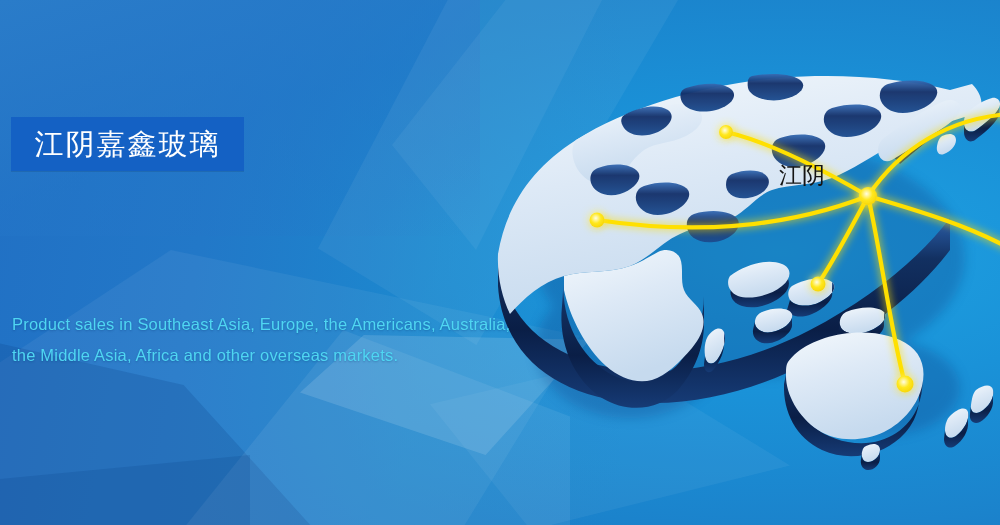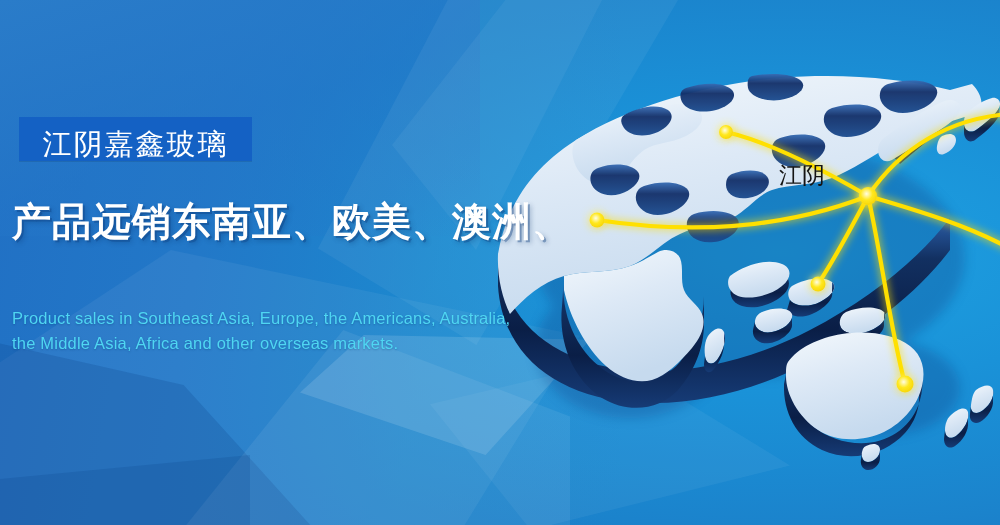--- a/index.html
+++ b/index.html
@@ -78,24 +78,23 @@
     position:absolute;
     left:480px; top:18px;
     width:560px; height:500px;
   }
   #map-layer svg{display:block;width:100%;height:100%;}
 
   
   .brand-badge{
     position:absolute;
     left:11px; top:117px;
-    width:233px; height:44px;
+    width:233px; height:54px;
     background:#1461c4;
     box-shadow:0 1px 0 rgba(0,0,0,0.10);
-    margin-left:8px;
   }
   .brand-badge span{
     display:block;
     color:#ffffff;
     font-size:29px;
     line-height:54px;
     letter-spacing:2px;
     text-align:center;
     font-weight:400;
   }
@@ -116,21 +115,21 @@
   .subtitle{
     position:absolute;
     left:12px; top:306px;
     width:560px;
     color:#4fd6f2;
     font-size:16.5px;
     line-height:25px;
     letter-spacing:0.2px;
     text-shadow:0 1px 2px rgba(10,55,115,0.35);
   }
-  .subtitle .ln{display:block;}
+  .subtitle .ln{display:block;margin-top:6px;}
 </style>
 </head>
 <body>
 
 <div id="banner">
 
   <div class="bg-base"></div>
   <div class="bg-left-wash"></div>
   <div class="bg-topleft"></div>
 
@@ -318,21 +317,20 @@
 
       <text x="345" y="165" text-anchor="end" font-family="'DejaVu Sans','Liberation Sans',sans-serif" font-size="23" fill="#141414">江阴</text>
     </svg>
   </div>
 
   <div class="brand-badge">
     <span>江阴嘉鑫玻璃</span>
   </div>
 
   <div class="headline">
-    <span class="ln">产品远销东南亚、欧美、澳洲、</span>
   </div>
 
   <div class="subtitle">
     <span class="ln">Product sales in Southeast Asia, Europe, the Americans, Australia,</span>
     <span class="ln">the Middle Asia, Africa and other overseas markets.</span>
   </div>
 
 </div>
 
 </body></html>

